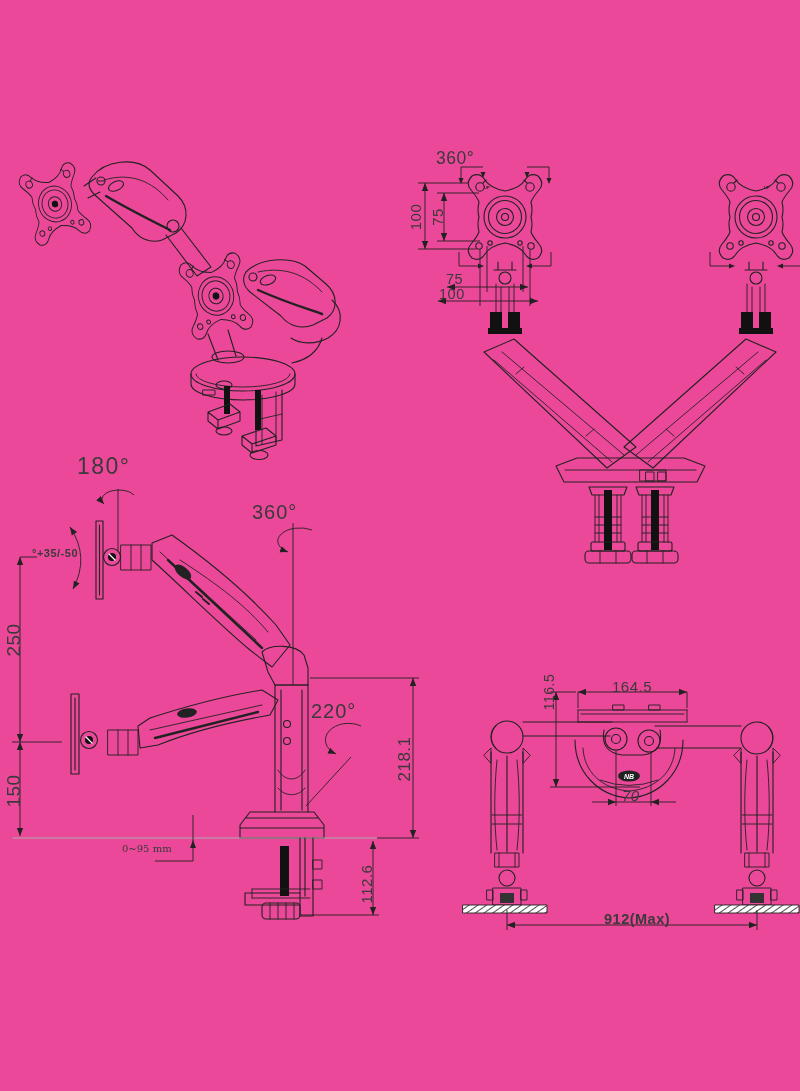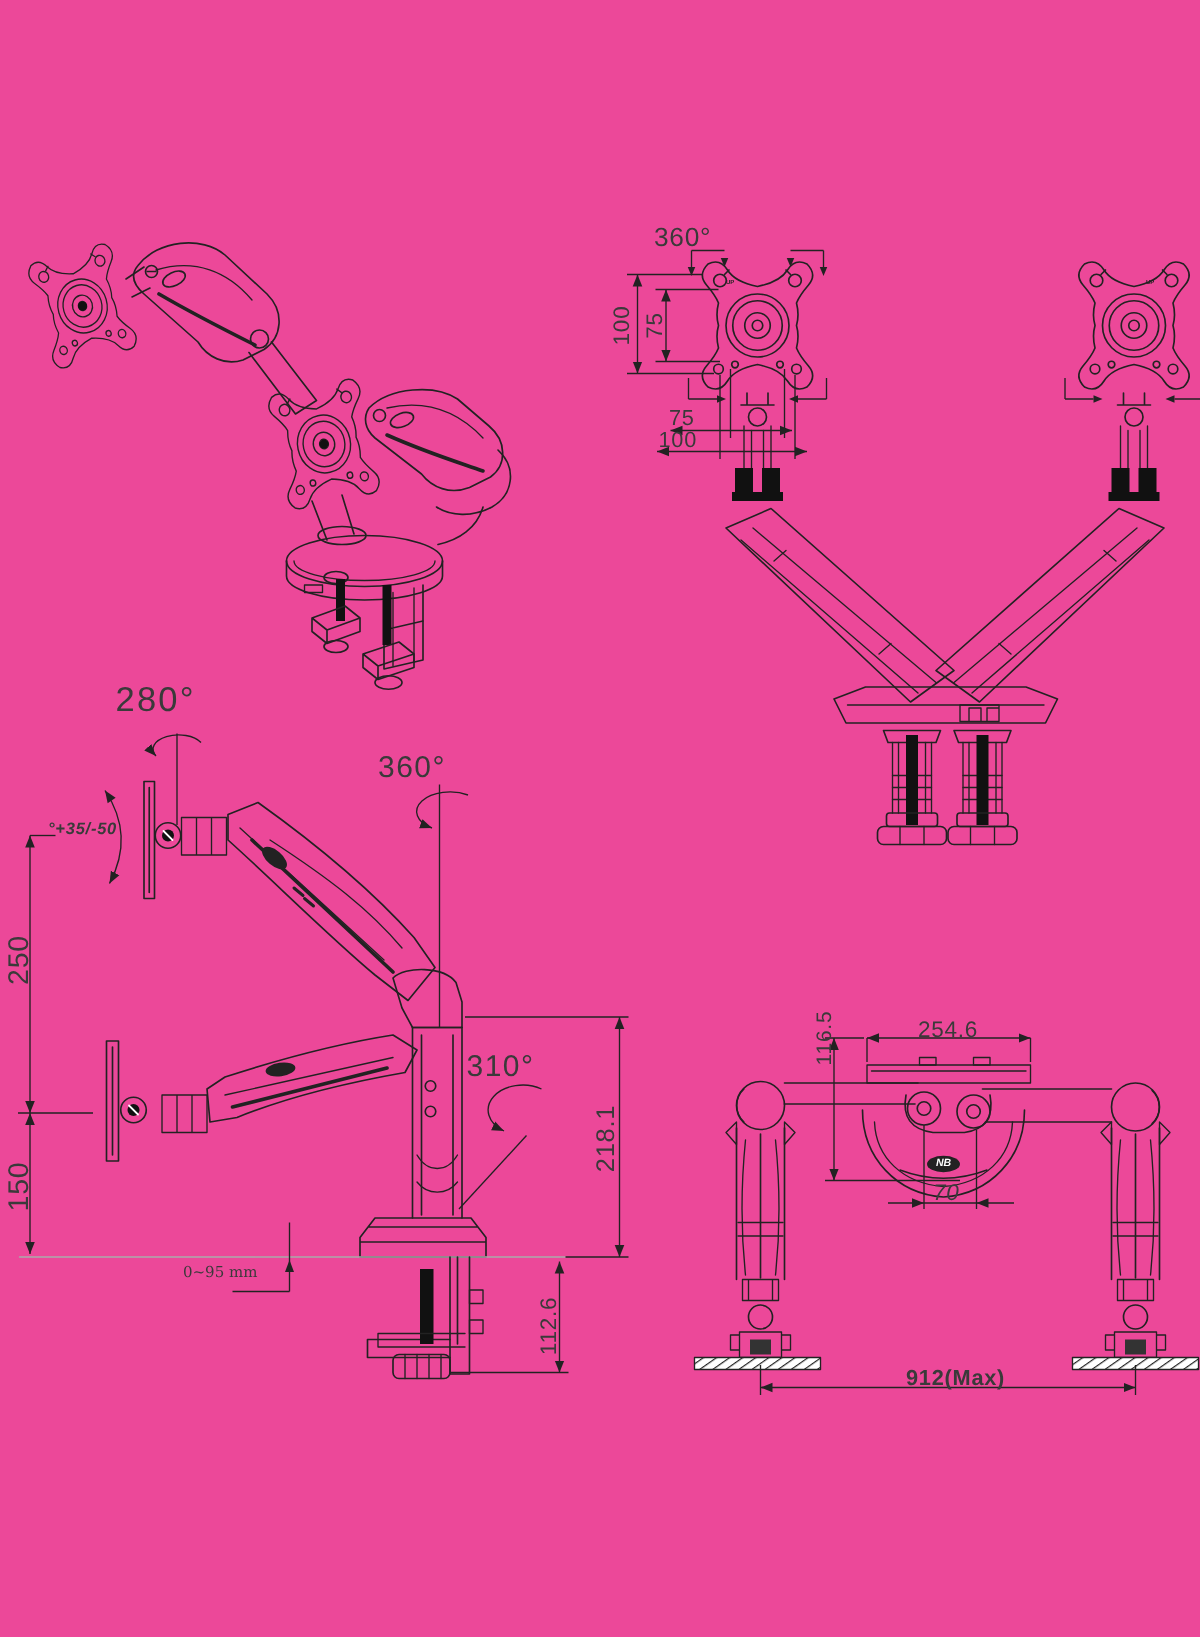--- a/index.html
+++ b/index.html
@@ -300,29 +300,29 @@
 </svg>
 
 <div class="lab" style="left:436px;top:150px;font-size:17.5px;">360°</div>
 <div class="lab rot" style="left:415px;top:217px;font-size:15px;">100</div>
 <div class="lab rot" style="left:437px;top:217px;font-size:15px;">75</div>
 <div class="lab" style="left:446px;top:272px;font-size:14.5px;">75</div>
 <div class="lab" style="left:439px;top:287px;font-size:14.5px;">100</div>
 <div class="lab tiny" style="left:484px;top:186px;">UP</div>
 <div class="lab tiny" style="left:764px;top:186px;">UP</div>
 
-<div class="lab" style="left:77px;top:455px;font-size:23px;letter-spacing:1.5px;">280°</div>
+<div class="lab" style="left:77px;top:455px;font-size:23px;letter-spacing:1.5px;">180°</div>
 <div class="lab" style="left:252px;top:502px;font-size:20px;letter-spacing:1px;">360°</div>
-<div class="lab" style="left:32px;top:548px;font-size:11px;font-weight:bold;font-style:italic;">°+35/-50</div>
+<div class="lab" style="left:32px;top:548px;font-size:11px;font-weight:bold;">°+35/-50</div>
 <div class="lab rot" style="left:13px;top:640px;font-size:19px;">250</div>
 <div class="lab rot" style="left:13px;top:791px;font-size:19px;">150</div>
-<div class="lab" style="left:311px;top:701px;font-size:20px;letter-spacing:1px;">310°</div>
+<div class="lab" style="left:311px;top:701px;font-size:20px;letter-spacing:1px;">220°</div>
 <div class="lab rot" style="left:404px;top:759px;font-size:17px;">218.1</div>
 <div class="lab rot" style="left:366px;top:884px;font-size:15px;">112.6</div>
 <div class="lab serif" style="left:122px;top:844px;font-size:10px;">0~95 mm</div>
 
 <div class="lab rot" style="left:549px;top:692px;font-size:14px;">116.5</div>
-<div class="lab" style="left:612px;top:679px;font-size:15px;">254.6</div>
+<div class="lab" style="left:612px;top:679px;font-size:15px;">164.5</div>
 <div class="lab" style="left:622px;top:788px;font-size:15px;font-style:italic;">70</div>
 <div class="lab" style="left:604px;top:912px;font-size:14.5px;font-weight:600;">912(Max)</div>
 <div class="lab logo" style="left:629px;top:776px;">NB</div>
 
 </div>
 
 </body></html>

